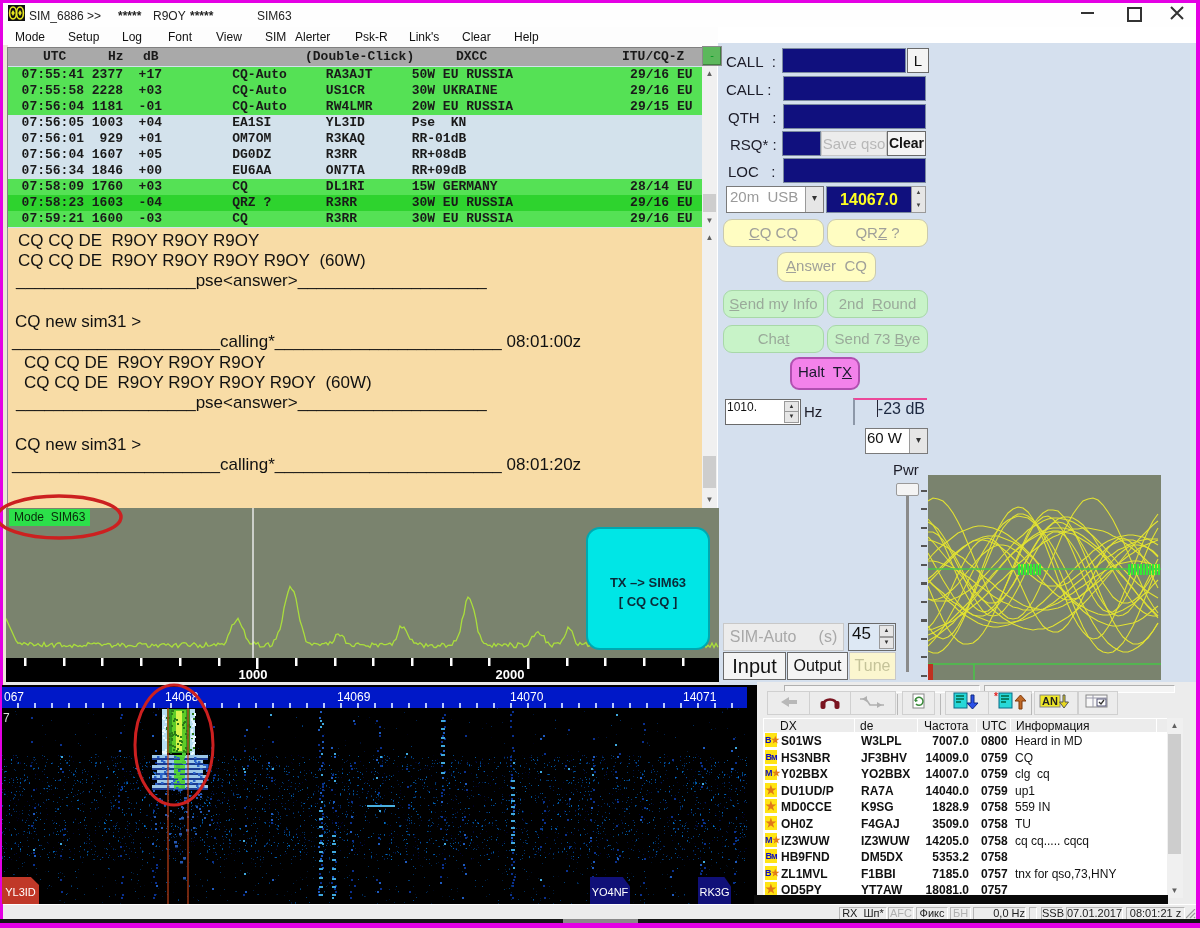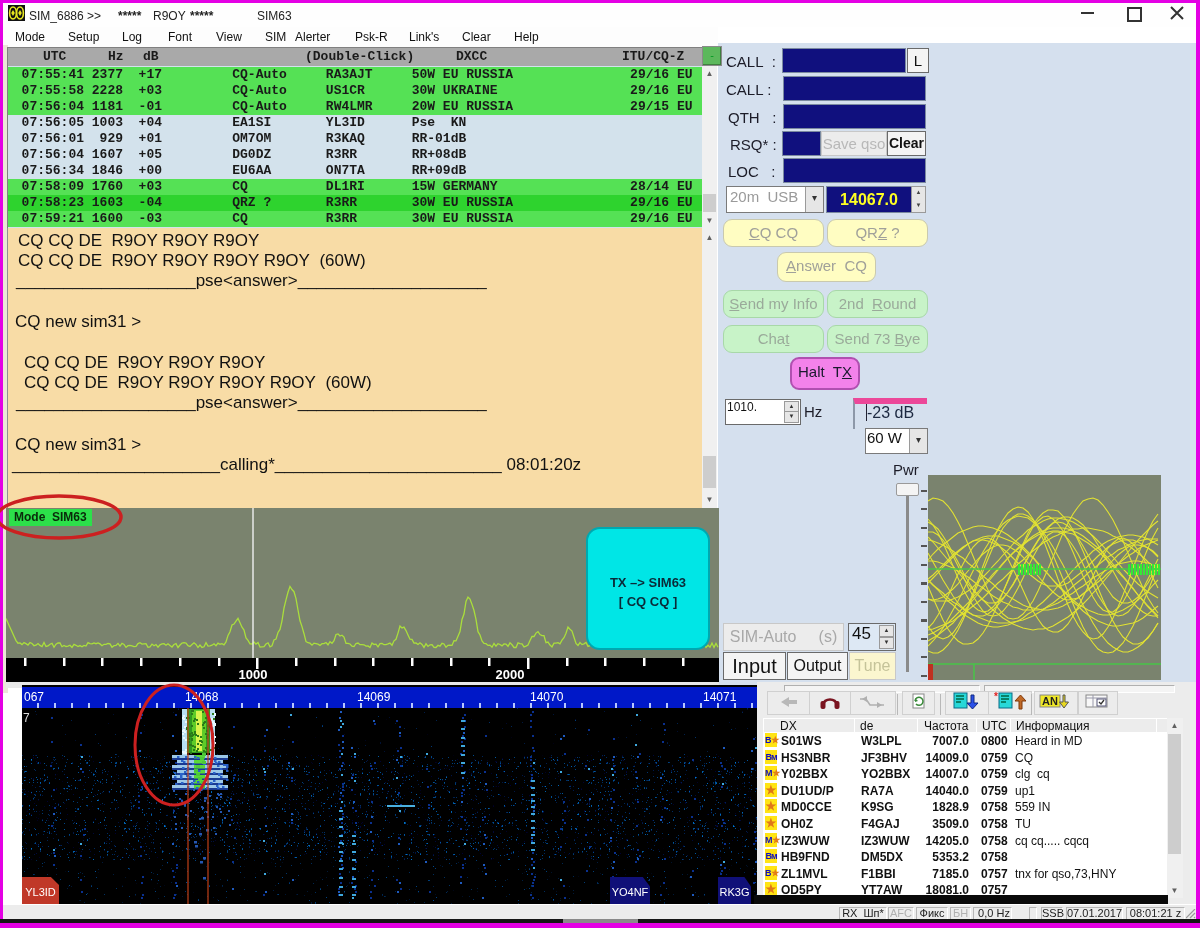--- a/index.html
+++ b/index.html
@@ -22,21 +22,21 @@
   .combo{position:absolute;background:#fff;border:1px solid #7a7a7a;}
   .cbtn{position:absolute;right:0;top:0;bottom:0;width:17px;background:#e6e6e6;border-left:1px solid #9a9a9a;text-align:center;font-size:10px;color:#333;line-height:22px;}
   .spin{position:absolute;width:13px;background:#e6e6e6;border:1px solid #9a9a9a;}
   .spin span{display:block;height:50%;font-size:6px;text-align:center;line-height:11px;color:#444;}
   .wspin{position:absolute;background:#fff;border:1px solid #6a6a6a;}
   .wspin .sup,.wspin .sdn{position:absolute;right:1px;width:13px;height:10px;background:#e6e6e6;border:1px solid #9a9a9a;font-size:6px;text-align:center;line-height:9px;color:#333;}
   .wspin .sup{top:1px}.wspin .sdn{bottom:1px}
   .ybtn{position:absolute;background:#fffdc2;border:1px solid #c9c9ae;border-radius:9px;text-align:center;font-size:15px;color:#a0a09a;line-height:26px;}
   .gbtn{position:absolute;background:#c8f3c8;border:1px solid #a8d8a8;border-radius:9px;text-align:center;font-size:15px;color:#9aaa9a;line-height:26px;}
   .pbtn{position:absolute;background:#f382ea;border:2px solid #b050b0;border-radius:9px;text-align:center;font-size:15px;color:#1a1a2e;line-height:26px;}
-  .dbbox{position:absolute;border-top:6px solid #ec4899;border-left:2px solid #8d98a8;color:#1c2840;font-size:16px;text-align:center;padding-right:2px;}
+  .dbbox{position:absolute;border-top:2px solid #ec4899;border-left:2px solid #8d98a8;color:#1c2840;font-size:16px;text-align:right;padding-right:2px;}
   #scope{position:absolute;left:925px;top:472px;width:233px;height:205px;background:#7a836e;}
   .ticks{position:absolute;left:203px;top:447px;width:6px;height:190px;
      background:repeating-linear-gradient(to bottom,#555 0 2px,transparent 2px 18.5px);}
   
   #lstrip{position:absolute;left:0;top:42px;width:5px;height:648px;background:#ece6d8;}
   
   #toptable{position:absolute;left:4px;top:44px;width:695px;height:181px;background:#d3e2ec;border-top:1px solid #808080;border-left:1px solid #808080;font-family:"Liberation Mono",monospace;font-weight:bold;font-size:13px;color:#1a1a1a;}
   .hdr{position:absolute;left:0;top:0;width:100%;height:18px;background:#a9a9a9;}
   .trow{position:absolute;left:0;width:100%;height:16px;line-height:16px;white-space:pre;text-indent:-2px;}
   .g{background:#55e155;}
@@ -44,26 +44,26 @@
   .b{background:#d3e2ec;}
   
   .sbar{position:absolute;width:15px;background:#f0f0f0;}
   .sthumb{position:absolute;left:1px;width:13px;background:#cdcdcd;}
   .sarr{position:absolute;left:0;width:15px;height:15px;font-size:8px;color:#606060;text-align:center;line-height:15px;}
   
   #txarea{position:absolute;left:4px;top:225px;width:698px;height:281px;background:#f8dca6;border-left:1px solid #909090;font-size:17px;color:#111;white-space:pre;overflow:hidden;}
   #txarea div{position:absolute;left:20px;white-space:pre;}
   
   #spec{position:absolute;left:3px;top:505px;width:713px;height:150px;background:#7a836e;}
-  #modelab{position:absolute;left:3px;top:1px;background:#2ce04a;color:#0a2a0a;font-weight:bold;font-size:12px;padding:1px 5px 2px 5px;}
+  #modelab{position:absolute;left:3px;top:1px;background:#2ce04a;color:#0a2a0a;font-weight:normal;font-size:12px;padding:1px 5px 2px 5px;}
   #txbox{position:absolute;left:580px;top:19px;width:120px;height:119px;background:#00e6e6;border:2px solid #00a8b0;border-radius:14px;color:#063;}
   #ruler{position:absolute;left:3px;top:655px;width:713px;height:24px;background:#000;}
   #below-ruler{position:absolute;left:3px;top:679px;width:713px;height:6px;background:#e8e8e8;}
   
-  #wfall{position:absolute;left:-1px;top:682px;width:757px;height:162px;background:#7f1d1d;margin-left:20px;}
+  #wfall{position:absolute;left:-1px;top:682px;width:757px;height:162px;background:#7f1d1d;}
   #fband{position:absolute;left:0;top:2px;width:745px;height:21px;color:#fff;font-size:12px;
      background:linear-gradient(#0018c8 0 16px,#0018c8 16px 21px);}
   #fband::after{content:"";position:absolute;left:0;top:16px;width:100%;height:5px;
      background:repeating-linear-gradient(to right,transparent 0 15px,#b8c8ff 15px 17px);}
   .flag{position:absolute;height:27px;color:#fff;font-size:11px;text-align:center;line-height:30px;}
   
   #dxpanel{position:absolute;left:754px;top:679px;width:439px;height:225px;background:#ececec;}
   .sunk{position:absolute;height:6px;background:#f4f4f4;border:1px solid #b0b0b0;border-bottom-color:#fff;border-right-color:#fff;}
   .tbtn{position:absolute;top:9px;height:22px;background:#ececec;border:1px solid #d0d0d0;text-align:center;}
   #dxtable{position:absolute;left:6px;top:36px;width:405px;height:14px;}
@@ -258,20 +258,21 @@
     <div class="sarr" style="top:0px">▲</div>
     <div class="sthumb" style="top:128px;height:18px"></div>
     <div class="sarr" style="bottom:0px">▼</div>
   </div>
   <div class="abs" style="left:699px;top:43px;width:18px;height:18px;background:#5cb85c;border:1px solid #8a8a8a;box-shadow:inset -1px -1px 0 #3f7f3f;font-size:11px;text-align:center;line-height:16px;color:#092;">-</div>
   <div id="txarea">
     <div style="left:10px;top:3px">CQ CQ DE&nbsp; R9OY R9OY R9OY</div>
     <div style="left:10px;top:23px">CQ CQ DE&nbsp; R9OY R9OY R9OY R9OY&nbsp; (60W)</div>
     <div style="left:8px;top:43px">___________________pse&lt;answer&gt;____________________</div>
     <div style="left:7px;top:84px">CQ new sim31 &gt;</div>
+    <div style="left:4px;top:104px">______________________calling*________________________ 08:01:00z</div>
     <div style="left:16px;top:125px">CQ CQ DE&nbsp; R9OY R9OY R9OY</div>
     <div style="left:16px;top:145px">CQ CQ DE&nbsp; R9OY R9OY R9OY R9OY&nbsp; (60W)</div>
     <div style="left:8px;top:165px">___________________pse&lt;answer&gt;____________________</div>
     <div style="left:7px;top:207px">CQ new sim31 &gt;</div>
     <div style="left:4px;top:227px">______________________calling*________________________ 08:01:20z</div>
   </div>
   <div class="sbar" style="left:699px;top:225px;height:281px;">
     <div class="sarr" style="top:2px">▲</div>
     <div class="sthumb" style="top:228px;height:32px"></div>
     <div class="sarr" style="bottom:2px">▼</div>
@@ -529,21 +530,21 @@
         </div>
       </div>
     <div style="position:absolute;left:0;top:216px;width:411px;height:9px;background:#0a0a0a"></div>
   </div>
   <div style="position:absolute;left:751px;top:892px;width:414px;height:12px;background:#0a0a0a"></div>
   <div id="statusbar">
     <div class="seg" style="left:836px;width:46px">RX&nbsp; Шп*</div>
     <div class="seg" style="left:885px;width:24px;color:#b0b0b0">AFC</div>
     <div class="seg" style="left:913px;width:30px">Фикс</div>
     <div class="seg" style="left:947px;width:19px;color:#b0b0b0">БН</div>
-    <div class="seg" style="left:970px;width:34px;text-align:center;padding-left:3px">0,0 Hz</div>
+    <div class="seg" style="left:970px;width:34px;text-align:right;padding-left:17px">0,0 Hz</div>
     <div class="seg" style="left:1026px;width:6px"></div>
     <div class="seg" style="left:1038px;width:20px">SSB</div>
     <div class="seg" style="left:1063px;width:55px">07.01.2017</div>
     <div class="seg" style="left:1123px;width:57px">08:01:21 z</div>
     <svg width="10" height="10" style="position:absolute;left:1183px;top:4px">
         <path d="M9 0 L0 9 M9 4 L4 9 M9 8 L8 9" stroke="#999" stroke-width="1.2"></path>
       </svg>
   </div>
 </div>
 <div id="botblack">

